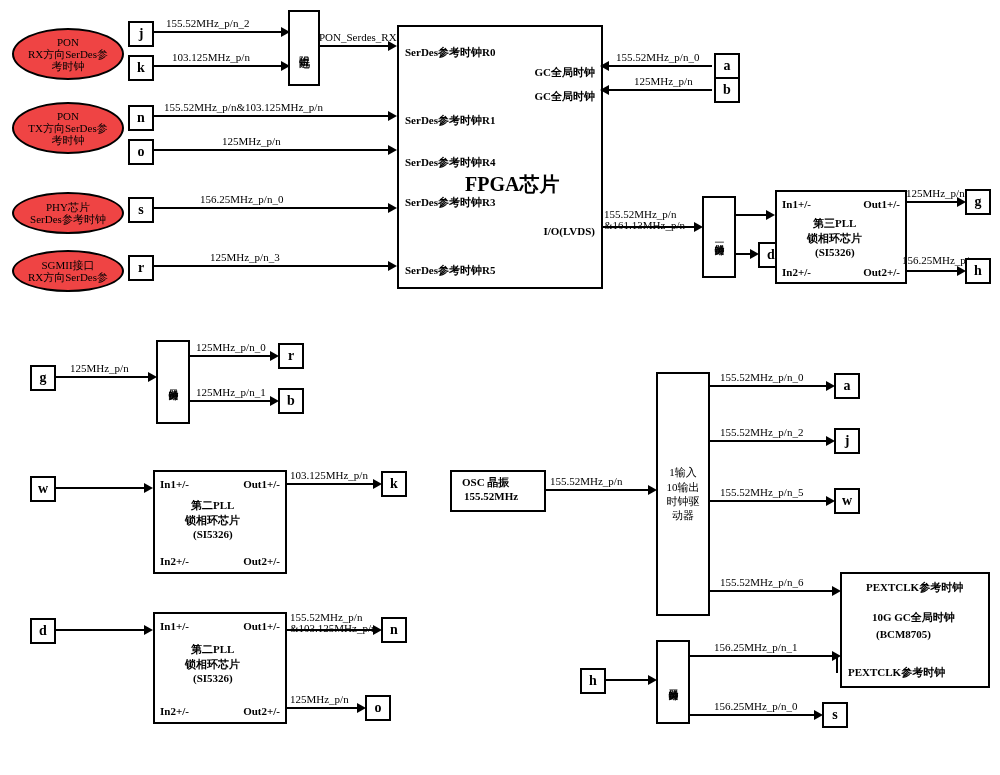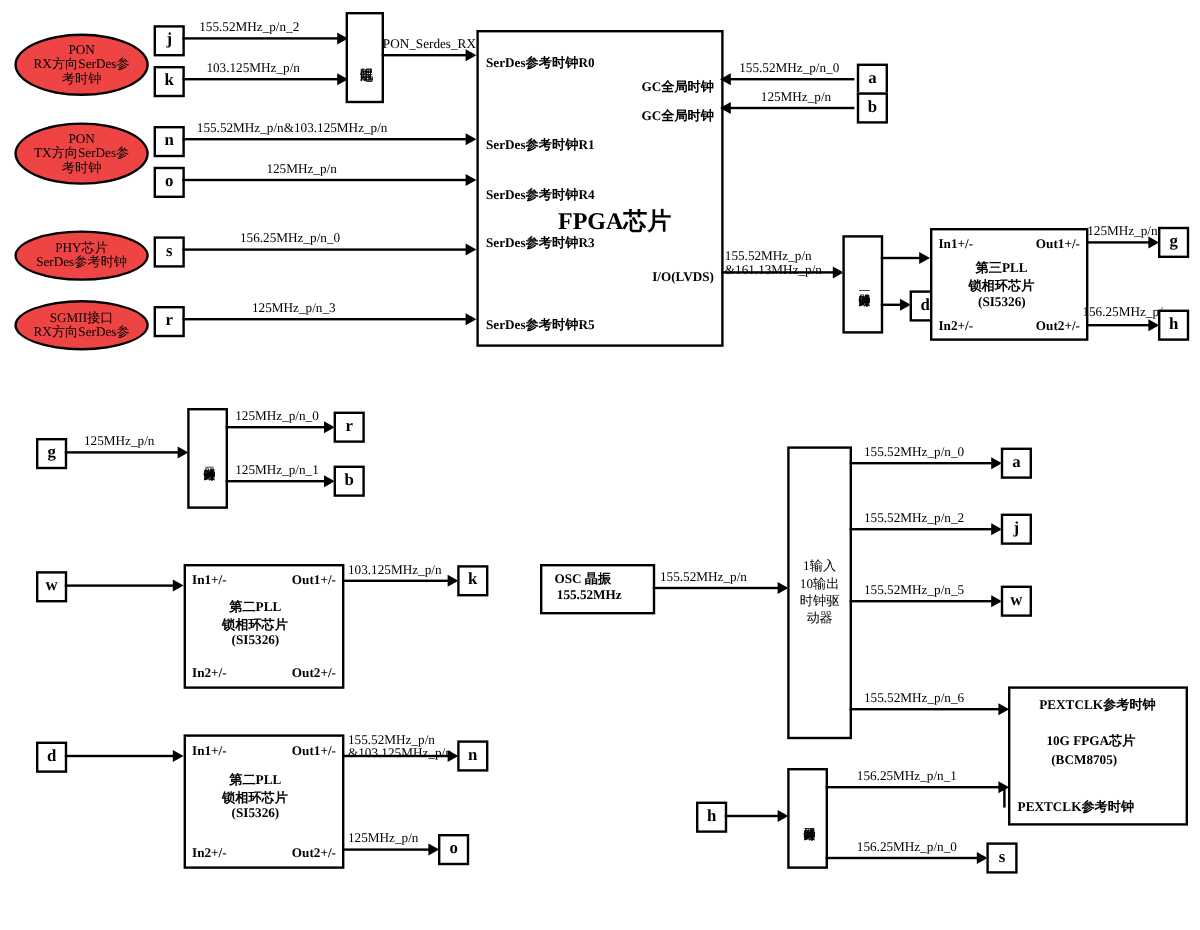--- a/index.html
+++ b/index.html
@@ -259,21 +259,21 @@
 <div class="node" style="left:834px;top:488px;width:22px;height:22px">
     <span>w</span>
   </div>
 
 <div class="line h" style="left:708px;top:590px;width:128px"></div>
 <div class="arrowR" style="left:832px;top:586px"></div>
 <div class="label" style="left:720px;top:576px">155.52MHz_p/n_6</div>
 
 <div class="box" style="left:840px;top:572px;width:146px;height:112px">
   <div class="iolabel" style="left:24px;top:6px">PEXTCLK参考时钟</div>
-  <div class="iolabel" style="left:30px;top:36px">10G FPGA芯片</div>
+  <div class="iolabel" style="left:30px;top:36px">10G GC全局时钟</div>
   <div class="iolabel" style="left:34px;top:54px">(BCM8705)</div>
   <div class="iolabel" style="left:6px;bottom:6px">PEXTCLK参考时钟</div>
 </div>
 
 <div class="node" style="left:580px;top:668px;width:22px;height:22px">
     <span>h</span>
   </div>
 <div class="line h" style="left:604px;top:679px;width:48px"></div>
 <div class="arrowR" style="left:648px;top:675px"></div>
 <div class="vbox" style="left:656px;top:640px;width:30px;height:80px;font-size:10px">

